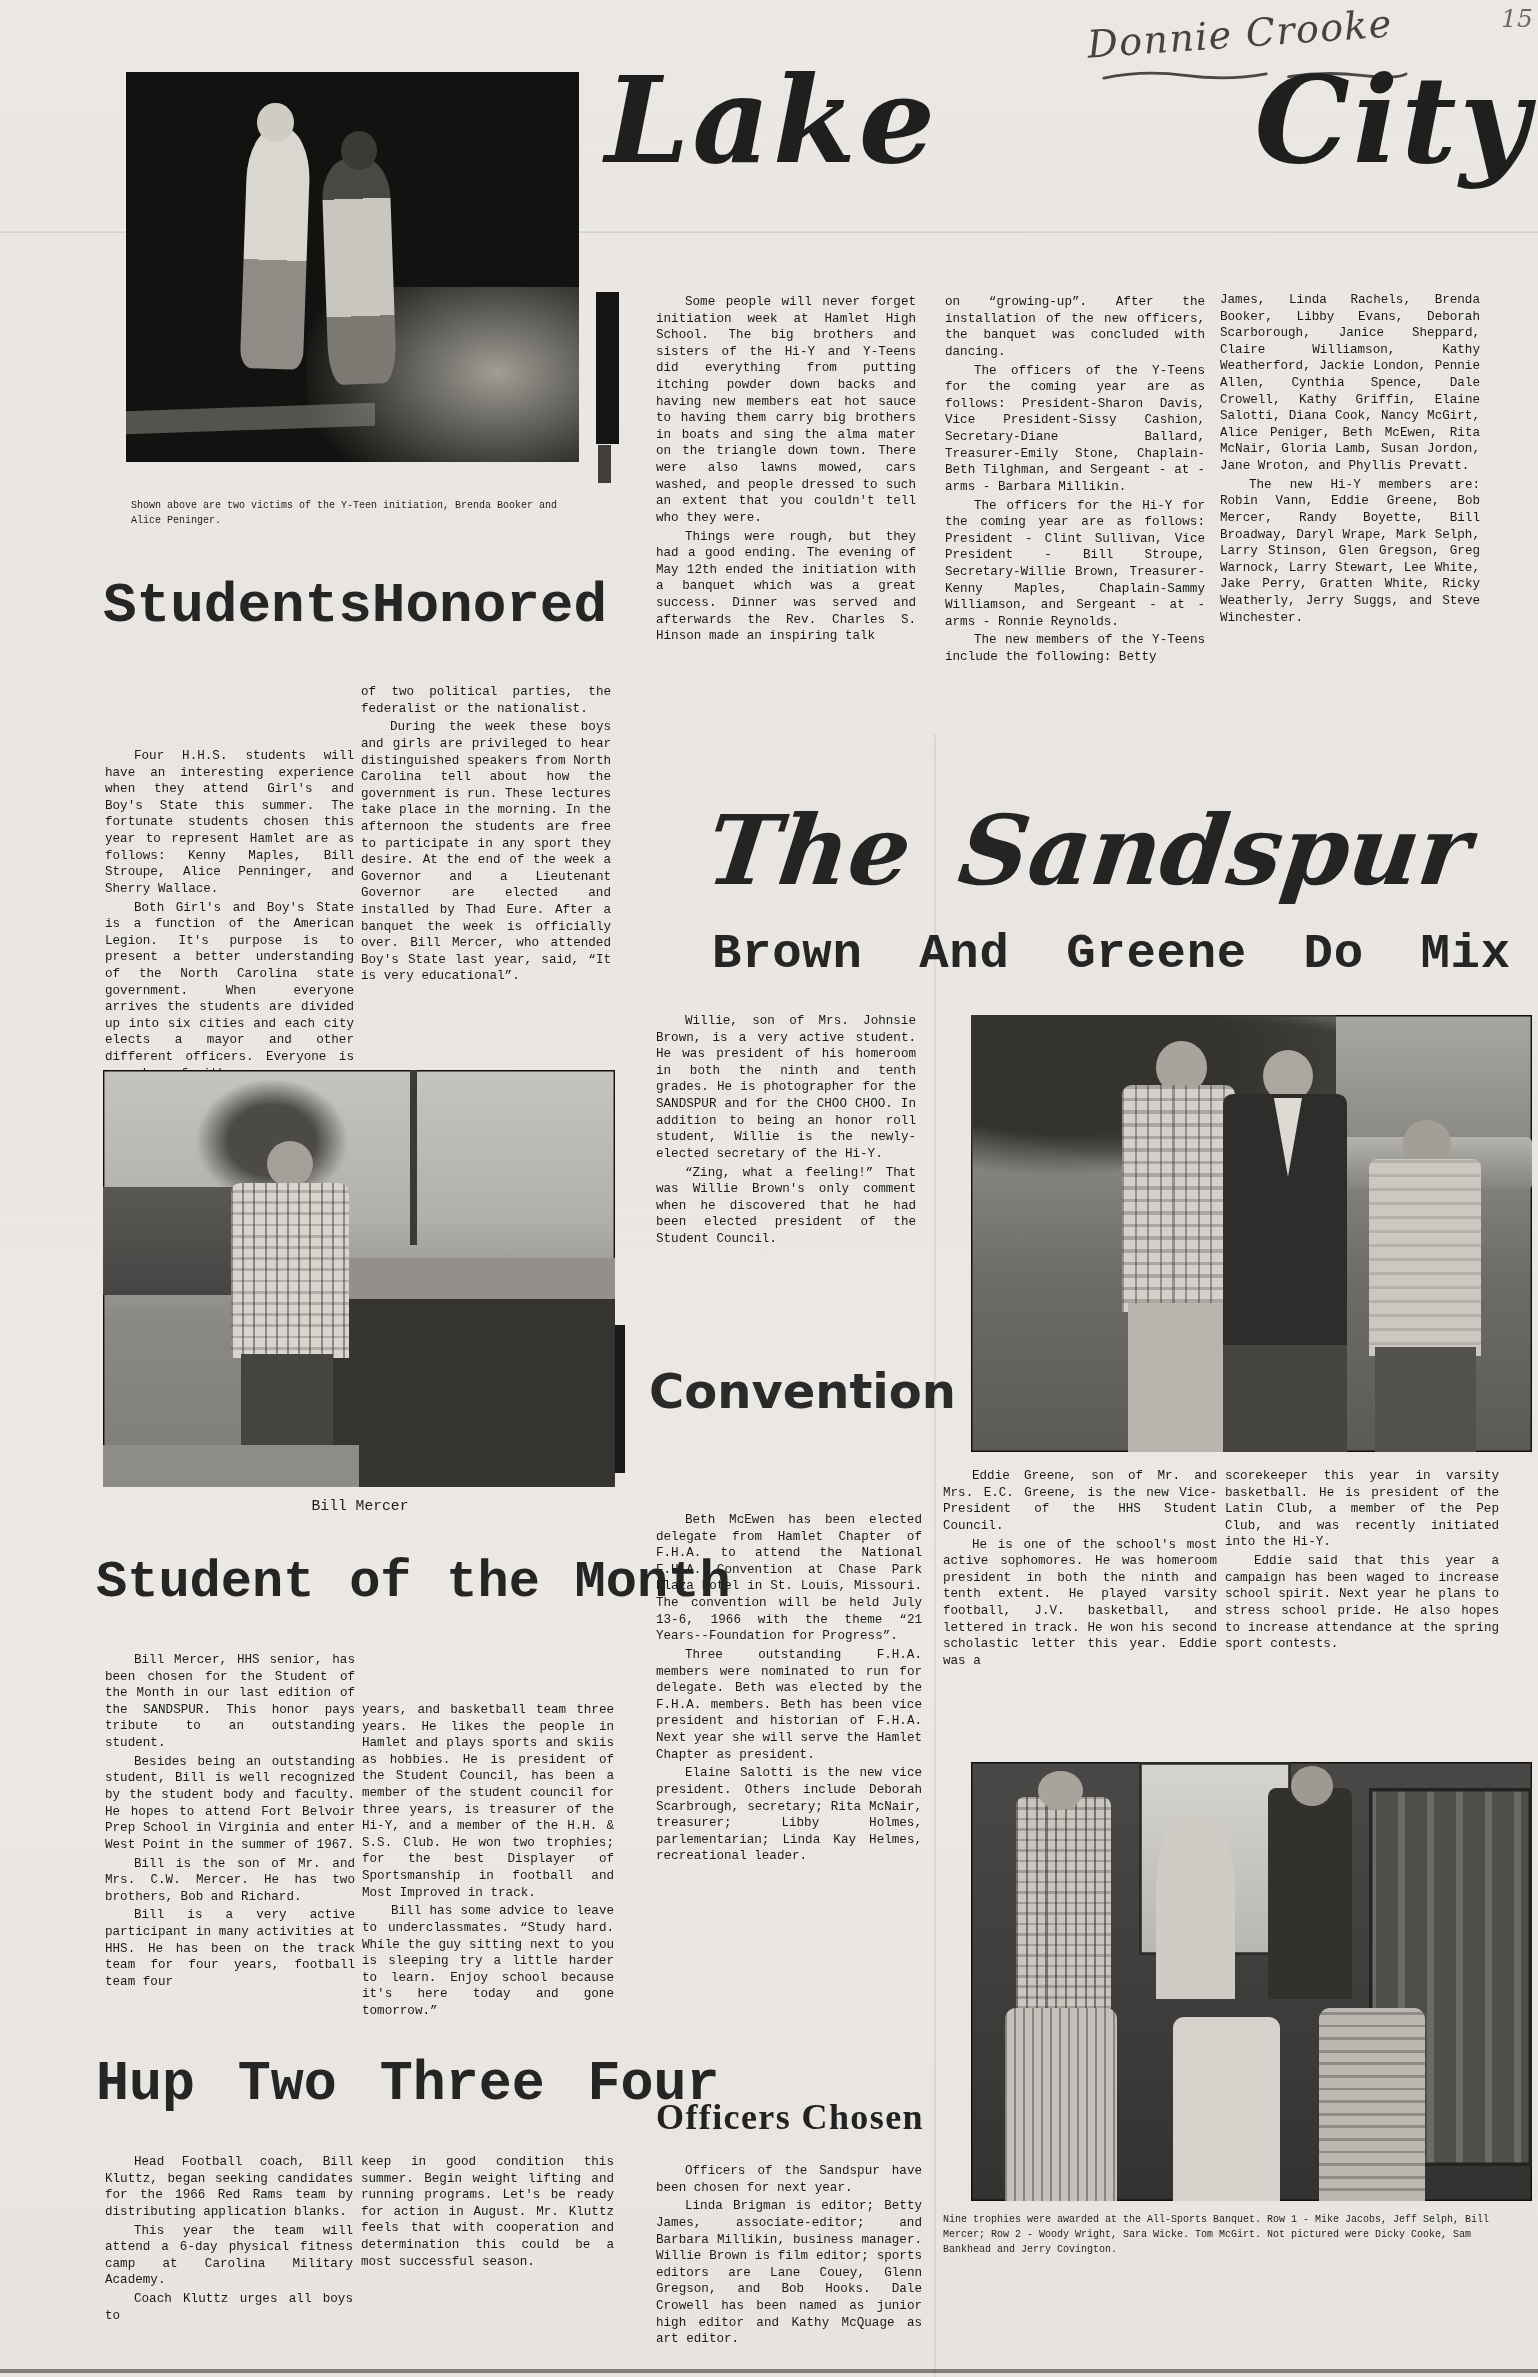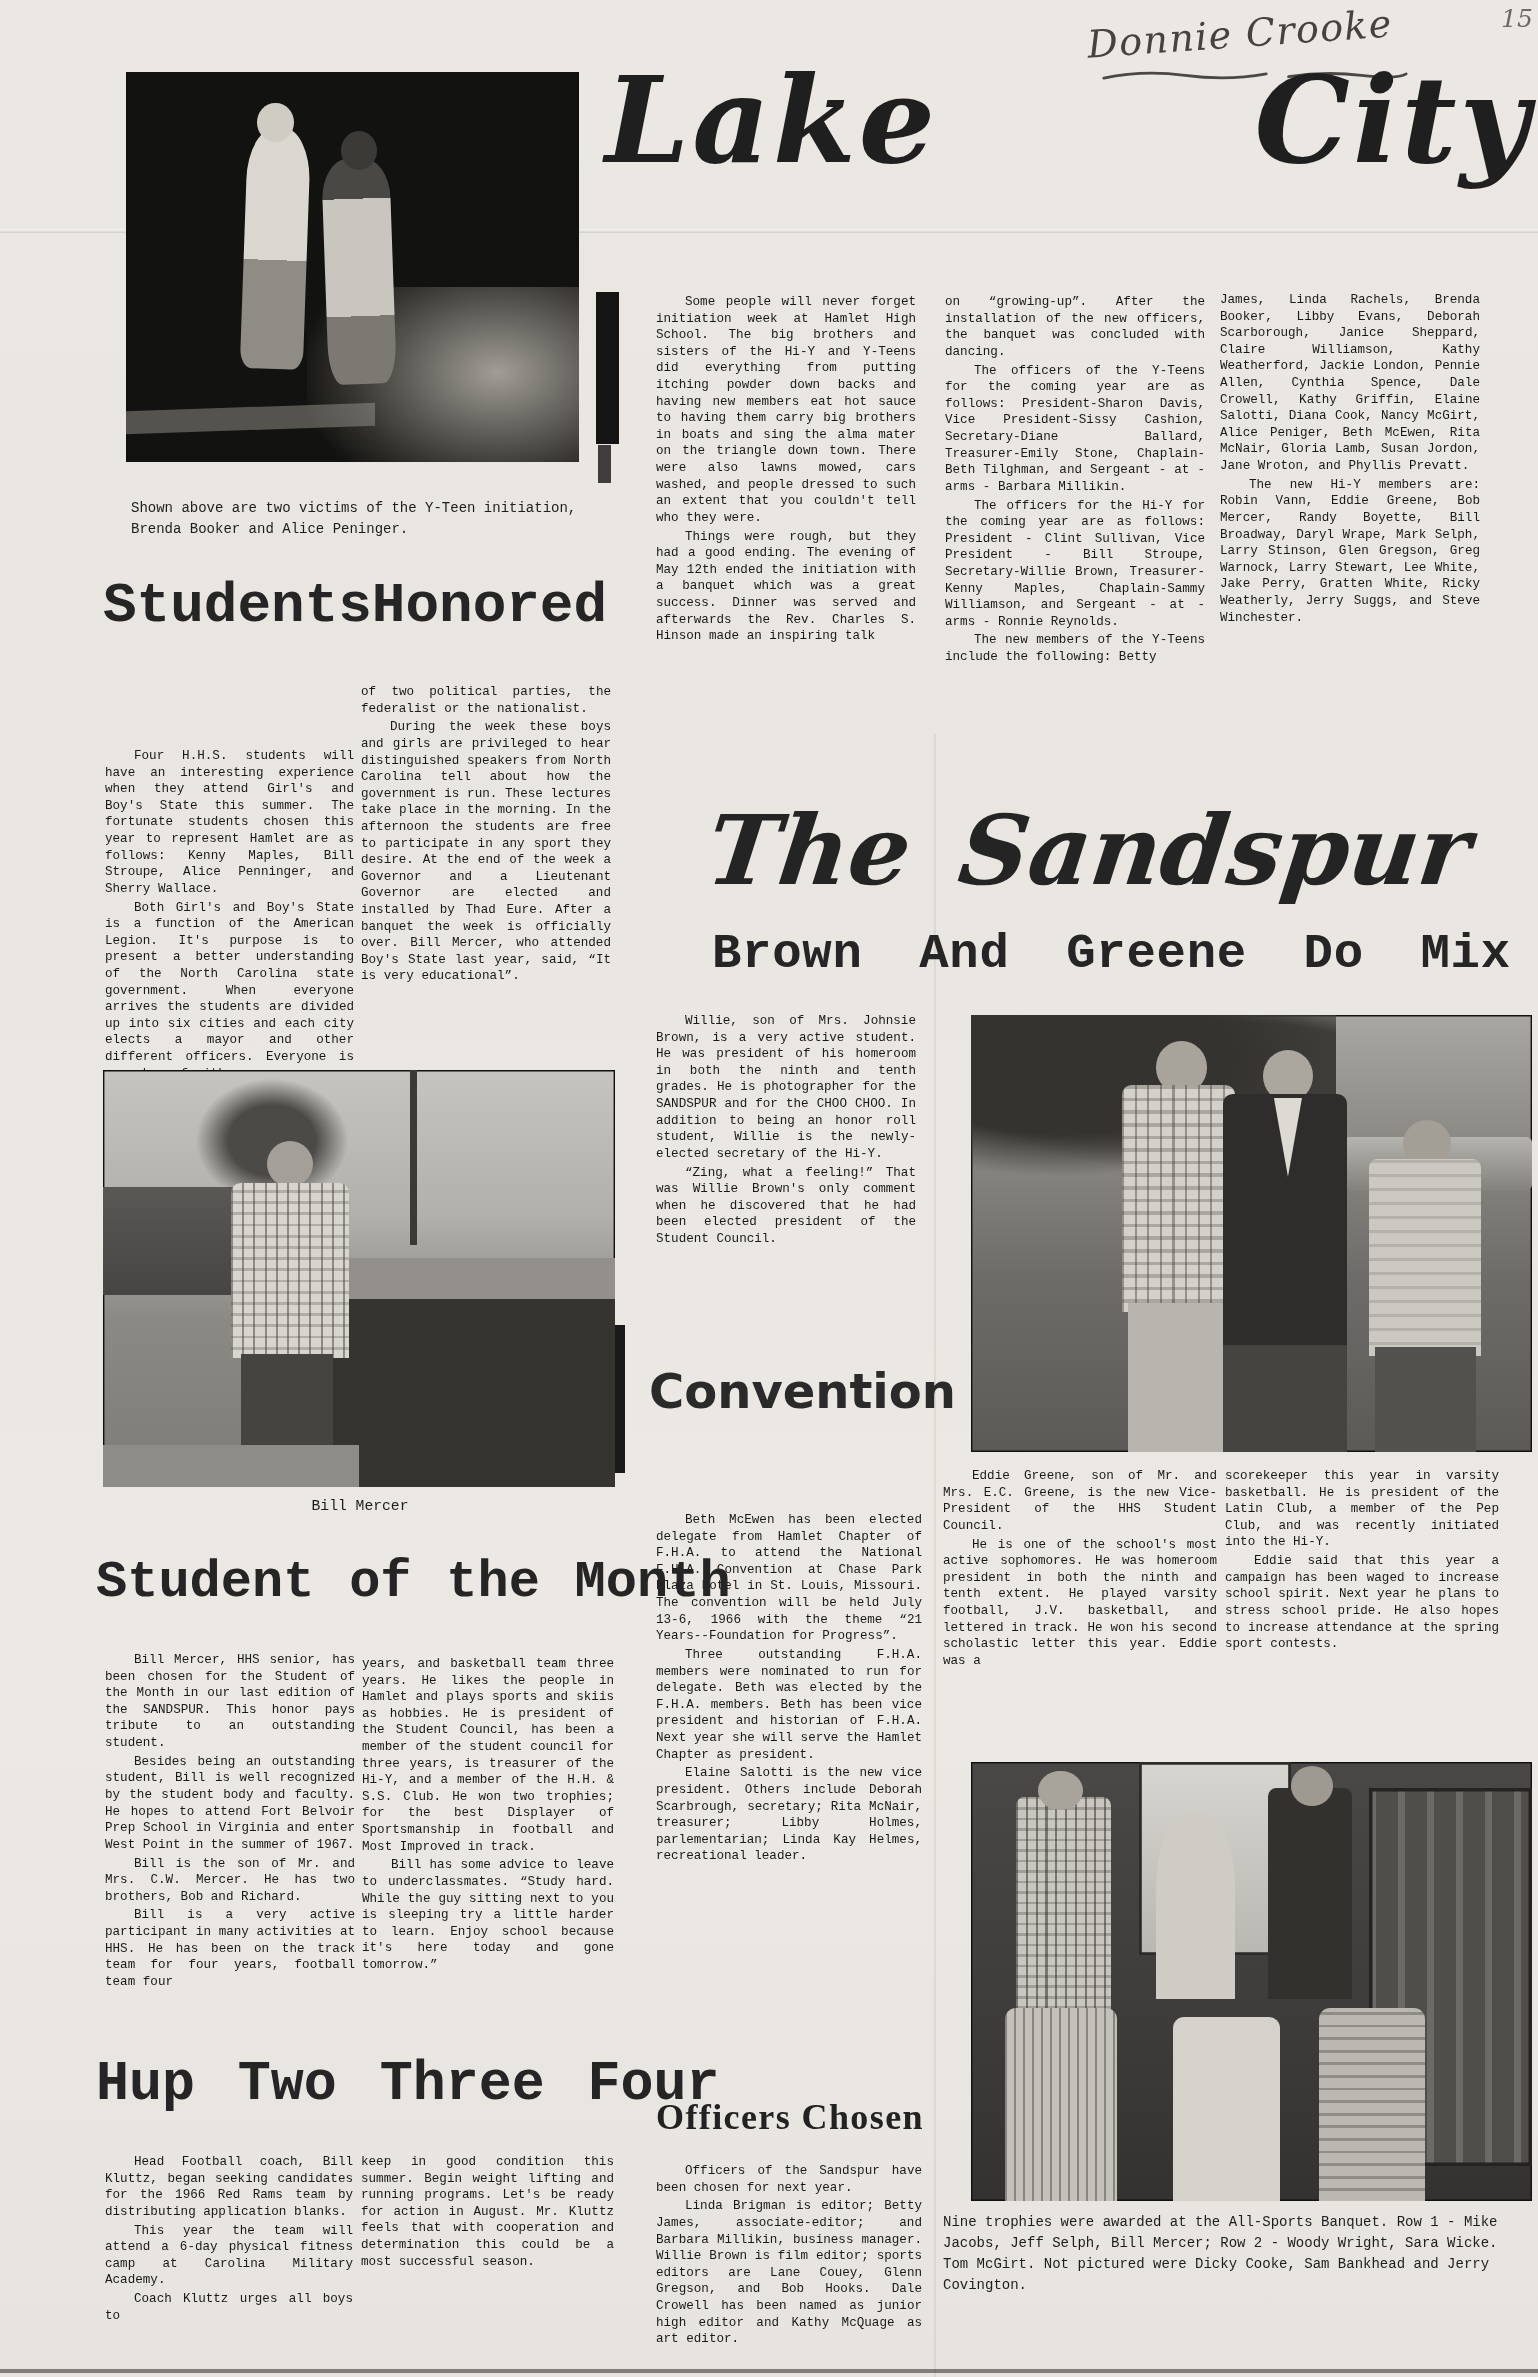--- a/index.html
+++ b/index.html
@@ -45,21 +45,21 @@
   .hl-month{position:absolute;left:96px;top:1557px;font-size:52px;line-height:1;word-spacing:3.5px;}
   .hl-hup{position:absolute;left:96px;top:2057px;font-size:55px;line-height:1;word-spacing:9.8px;}
   .hl-mcewen{position:absolute;left:649px;top:1355px;width:282px;text-align:center;
     font-family:"DejaVu Sans",sans-serif;font-weight:bold;font-size:48px;line-height:1.5;color:#2a2a2a;}
   .hl-officers{position:absolute;left:649px;top:2096px;width:282px;text-align:center;
     font-family:"Liberation Serif",serif;font-weight:bold;font-size:36px;letter-spacing:1.4px;color:#222;}
   
   .col{position:absolute;text-align:justify;font-size:12.6px;line-height:1.32;color:#191919;}
   .col p{margin:0 0 2.1px 0;text-indent:2.3em;}
   .col p.cont{text-indent:0;}
-  .caption{position:absolute;font-size:14px;line-height:1.5;color:#1d1d1d;text-align:left;}
+  .caption{position:absolute;font-size:10px;line-height:1.5;color:#1d1d1d;text-align:left;}
   .caption-center{text-align:center;}
 </style>
 </head>
 <body>
 
 <div class="page">
 
   <div class="crease-h"></div>
   <div class="crease-v"></div>
   <div class="bottom-line"></div>
@@ -172,21 +172,21 @@
     <p>Elaine Salotti is the new vice president. Others include Deborah Scarbrough, secretary; Rita McNair, treasurer; Libby Holmes, parlementarian; Linda Kay Helmes, recreational leader.</p>
   </div>
 
   <div class="hl-month hl-sans">Student of the Month</div>
   <div class="col" style="left:105px;top:1652px;width:250px;">
     <p>Bill Mercer, HHS senior, has been chosen for the Student of the Month in our last edition of the SANDSPUR. This honor pays tribute to an outstanding student.</p>
     <p>Besides being an outstanding student, Bill is well recognized by the student body and faculty. He hopes to attend Fort Belvoir Prep School in Virginia and enter West Point in the summer of 1967.</p>
     <p>Bill is the son of Mr. and Mrs. C.W. Mercer. He has two brothers, Bob and Richard.</p>
     <p>Bill is a very active participant in many activities at HHS. He has been on the track team for four years, football team four</p>
   </div>
-  <div class="col" style="left:362px;top:1656px;width:252px;">
+  <div class="col" style="left:362px;top:1702px;width:252px;">
     <p class="cont">years, and basketball team three years. He likes the people in Hamlet and plays sports and skiis as hobbies. He is president of the Student Council, has been a member of the student council for three years, is treasurer of the Hi-Y, and a member of the H.H. &amp; S.S. Club. He won two trophies; for the best Displayer of Sportsmanship in football and Most Improved in track.</p>
     <p>Bill has some advice to leave to underclassmates. “Study hard. While the guy sitting next to you is sleeping try a little harder to learn. Enjoy school because it's here today and gone tomorrow.”</p>
   </div>
 
   <div class="hl-hup hl-sans">Hup Two Three Four</div>
   <div class="col" style="left:105px;top:2154px;width:248px;">
     <p>Head Football coach, Bill Kluttz, began seeking candidates for the 1966 Red Rams team by distributing application blanks.</p>
     <p>This year the team will attend a 6-day physical fitness camp at Carolina Military Academy.</p>
     <p>Coach Kluttz urges all boys to</p>
   </div>

